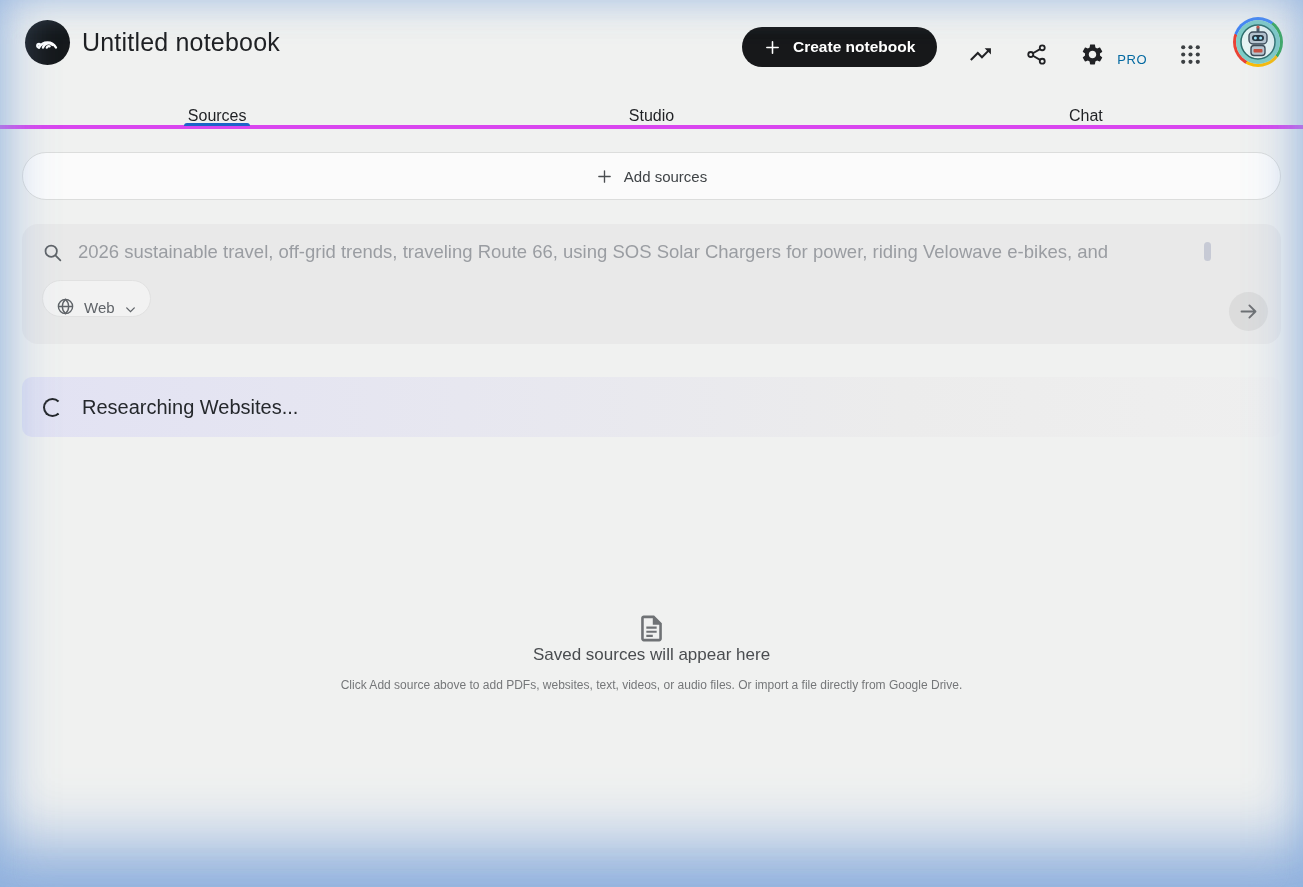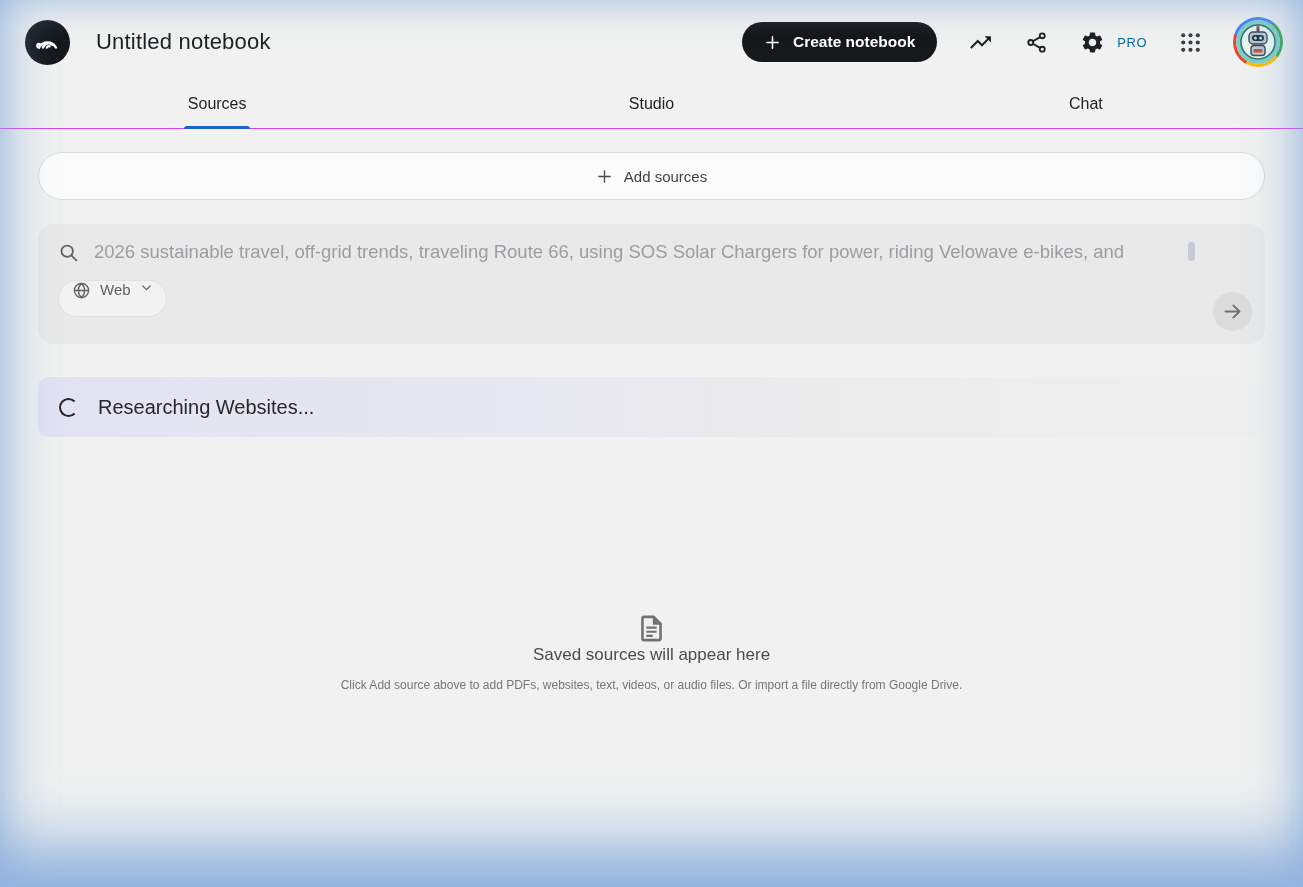--- a/index.html
+++ b/index.html
@@ -25,24 +25,24 @@
   .header {
     display: flex; align-items: center;
     padding: 17px 20px 12px 25px;
   }
   .logo-circle {
     width: 45px; height: 45px; border-radius: 50%;
     background: #16191c; display: flex; align-items: center; justify-content: center;
     flex: 0 0 auto; cursor: pointer;
   }
   .nb-title {
-    margin-left: 26px; font-size: 22px; color: #1f2124; font-weight: 400;
+    margin-left: 12px; font-size: 25px; color: #1f2124; font-weight: 400;
     letter-spacing: .2px; cursor: text;
   }
-  .header-right { margin-left: auto; display: flex; align-items: center; }
+  .header-right { margin-left: auto; display: flex; align-items: flex-end; }
   .create-btn {
     display: inline-flex; align-items: center; gap: 12px;
     background: #17181a; color: #fff; border: none; cursor: pointer;
     height: 40px; padding: 0 22px; border-radius: 20px;
     font-size: 15.5px; font-weight: 700; font-family: inherit;
   }
   .icon-btn {
     width: 26px; height: 26px; margin-left: 30px;
     display: flex; align-items: center; justify-content: center;
     cursor: pointer; background: none; border: none; color: #202124;
@@ -55,38 +55,39 @@
     background: conic-gradient(from 210deg, #ea4335 0 22%, #4285f4 22% 52%, #34a853 52% 77%, #fbbc05 77% 100%);
     display: flex; align-items: center; justify-content: center; cursor: pointer;
   }
   .avatar-inner {
     width: 44px; height: 44px; border-radius: 50%; overflow: hidden;
     background: #bfe3e0; display: flex; align-items: center; justify-content: center;
   }
 
   
   .tabbar {
-    display: flex; border-bottom: 1px solid #d946ef; height: 50px;
+    display: flex; border-bottom: 4px solid #d946ef; height: 50px;
     position: relative;
+    align-items: flex-end;
   }
   .tab {
     flex: 1; display: flex; align-items: center; justify-content: center;
     font-size: 16px; color: #1f2124; cursor: pointer; position: relative;
   }
   .tab .underline {
     display: none;
   }
   .tab.active .underline {
     display: block; position: absolute; bottom: -1px; left: 50%;
     transform: translateX(-50%);
     width: 66px; height: 3px; background: #1b64c9; border-radius: 3px 3px 0 0;
   }
 
   
-  .main { padding: 23px 38px 0; }
+  .main { padding: 23px 22px 0; }
 
   .add-sources-btn {
     width: 100%; height: 48px; border-radius: 24px;
     background: #fbfbfb; border: 1px solid #dcddDC; cursor: pointer;
     display: flex; align-items: center; justify-content: center; gap: 11px;
     color: #3f4346; font-size: 15px; font-family: inherit;
   }
 
   .research-panel {
     margin-top: 24px; background: #e9e9e9; border-radius: 16px;
@@ -98,21 +99,21 @@
     overflow: hidden; padding-right: 72px;
   }
   .scroll-thumb {
     position: absolute; right: 70px; top: 18px; width: 7px; height: 19px;
     border-radius: 4px; background: #c7cad5; cursor: pointer;
   }
   .chip-row { display: flex; gap: 11px; margin-top: 17px; }
   .chip {
     height: 37px; border-radius: 19px; background: #f2f2f2;
     border: 1px solid #e1e1e1; cursor: pointer;
-    display: inline-flex; align-items: flex-start; gap: 9px; padding: 0 13px;
+    display: inline-flex; align-items: flex-end; gap: 9px; padding: 0 13px;
     color: #5f6368; font-size: 15px; font-family: inherit;
   }
   .submit-btn {
     position: absolute; right: 13px; bottom: 13px;
     width: 39px; height: 39px; border-radius: 50%; border: none;
     background: #dcdcdc; color: #6e7174; cursor: pointer;
     display: flex; align-items: center; justify-content: center;
   }
 
   .status-row {

